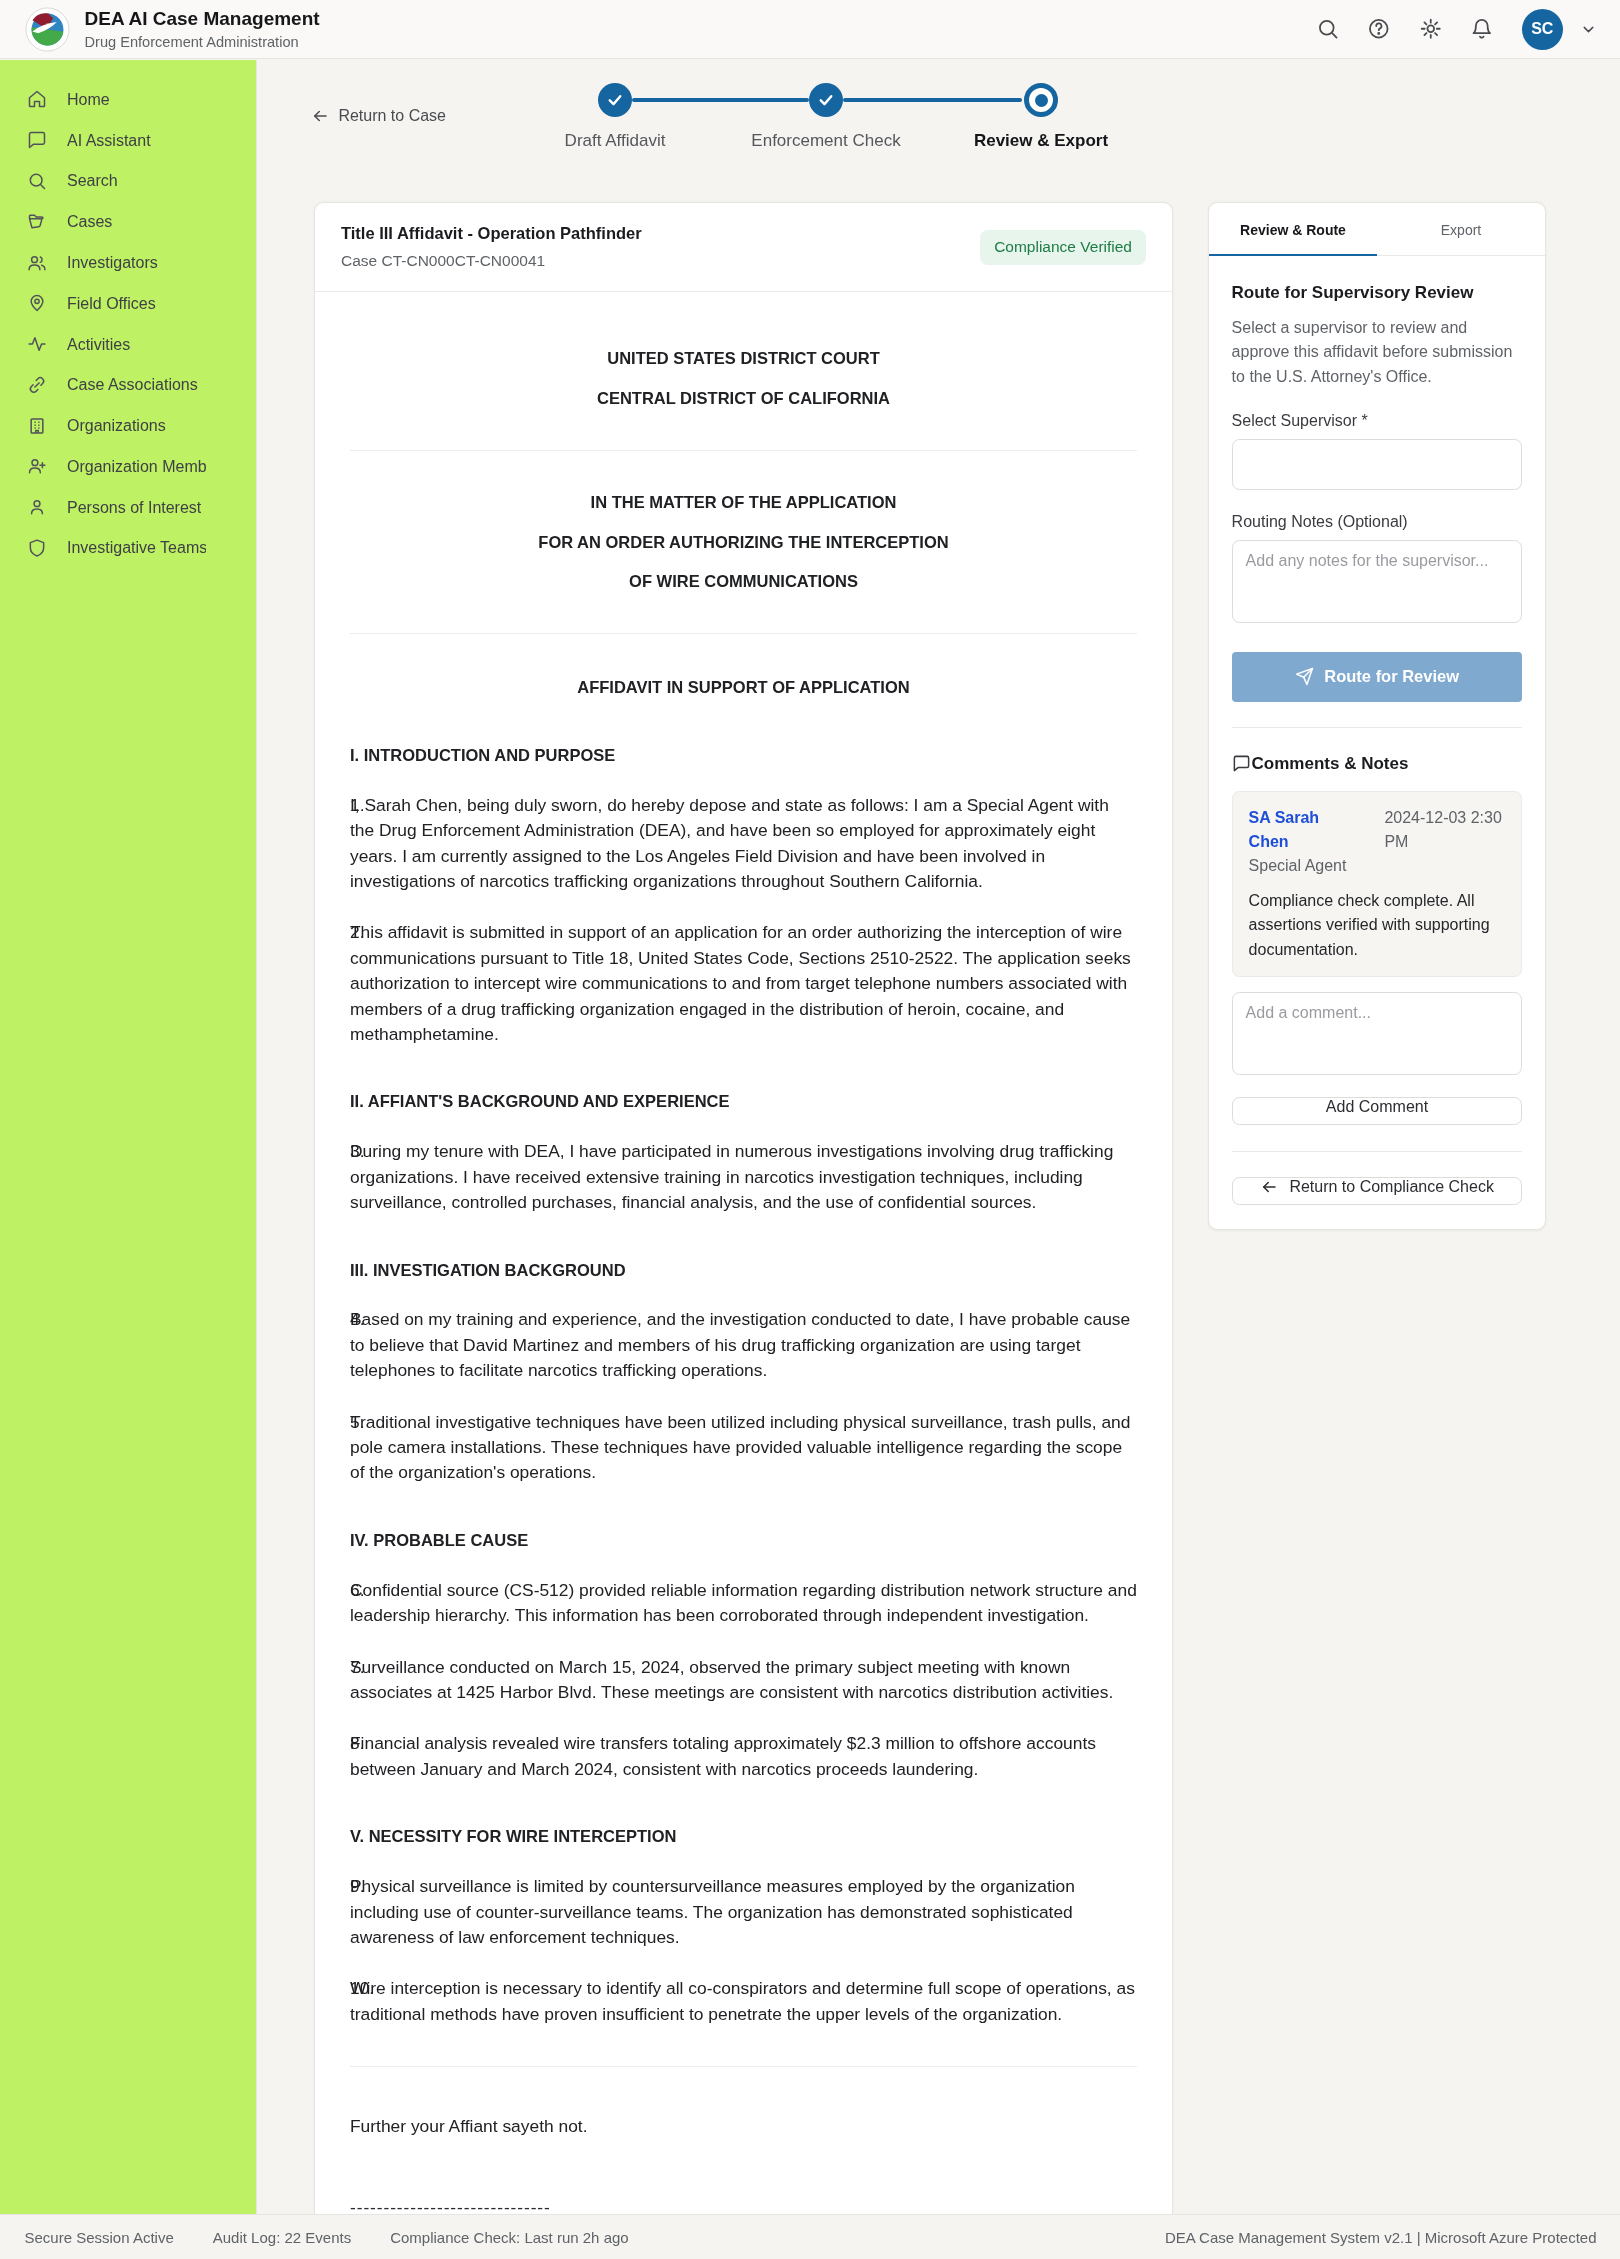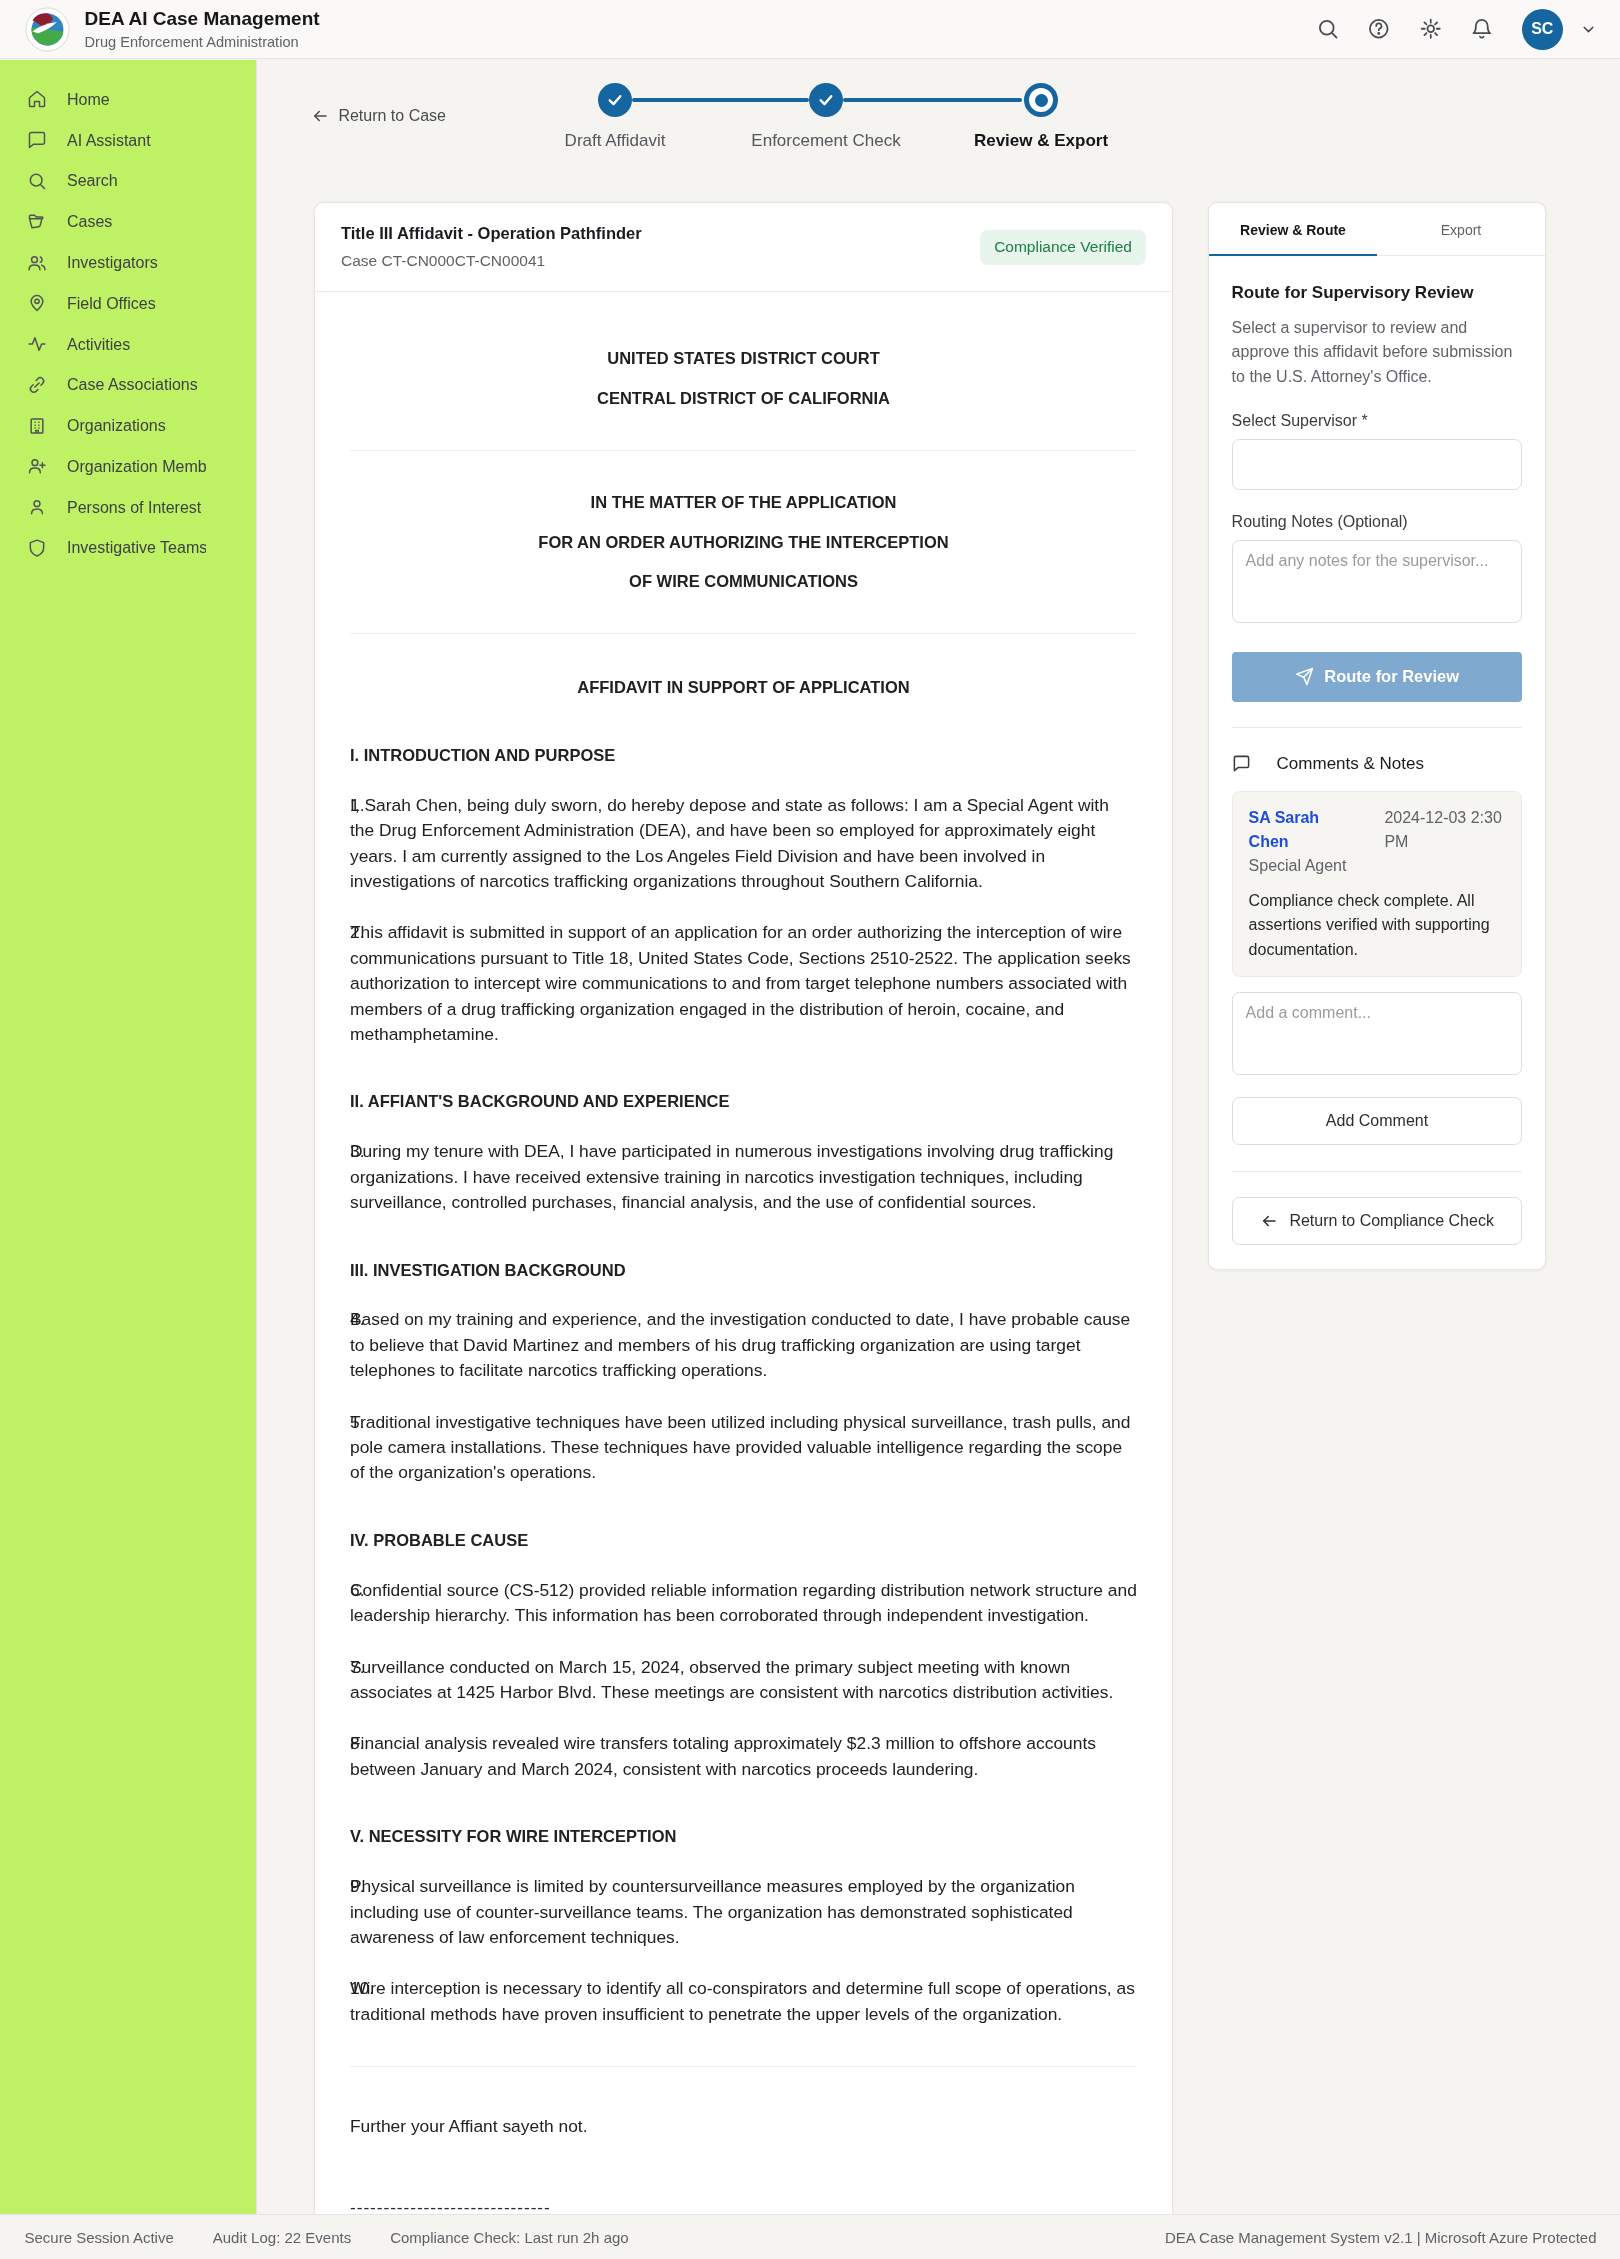--- a/index.html
+++ b/index.html
@@ -128,36 +128,36 @@
   }
   .notes-area::placeholder, .comment-area::placeholder { color:#9a9ba0; }
   .route-btn {
     margin-top:26px; width:100%; height:50px; border:none; border-radius:4px;
     background:#7fa9cf; color:#fff; font-size:16.5px; font-weight:700;
     display:flex; align-items:center; justify-content:center; gap:10.4px;
     cursor:pointer; font-family:"Liberation Sans", sans-serif;
   }
   .route-btn svg { width:19px; height:19px; }
   .panel-rule { border:none; border-top:0.9px solid #eceae6; margin:25.4px 0; }
-  .comments-heading { display:flex; align-items:center; gap:26px; font-size:17px; font-weight:400; color:#1b1c20; }
+  .comments-heading { display:flex; align-items:center; gap:1px; font-size:17px; font-weight:700; color:#1b1c20; }
   .comments-heading svg { width:19px; height:19px; color:#3a3b40; }
   .comment-card {
     margin-top:17px; background:#f6f5f2; border:0.9px solid #eceae6;
     border-radius:7.5px; padding:14px 16px; font-size:16px;
   }
   .comment-top { display:flex; justify-content:space-between; gap:9.4px; }
   .comment-author { font-weight:700; color:#1d4ed8; max-width:113px; line-height:24.5px; }
   .comment-time { color:#5f6368; width:121px; flex:0 0 auto; line-height:24.5px; }
   .comment-role { color:#5f6368; margin-top:1.9px; }
   .comment-text { margin-top:14px; line-height:24.5px; color:#26272b; }
   .comment-area { margin-top:15px; }
   .outline-btn {
-    margin-top:19px; width:100%; height:48px; background:#fff;
+    margin-top:19px; width:100%; height:28px; background:#fff;
     border:0.9px solid #dedcd8; border-radius:7.5px; font-size:16px; color:#2c2d31;
-    display:flex; align-items:center; justify-content:center; gap:11.3px;
+    display:flex; align-items:flex-start; justify-content:center; gap:11.3px;
     cursor:pointer; font-family:"Liberation Sans", sans-serif;
   }
   .outline-btn svg { width:18px; height:18px; }
   .back-btn { margin-top:0; }
 </style>
 </head>
 <body>
 
 <div class="header">
   <svg class="logo" viewBox="0 0 48 48">

